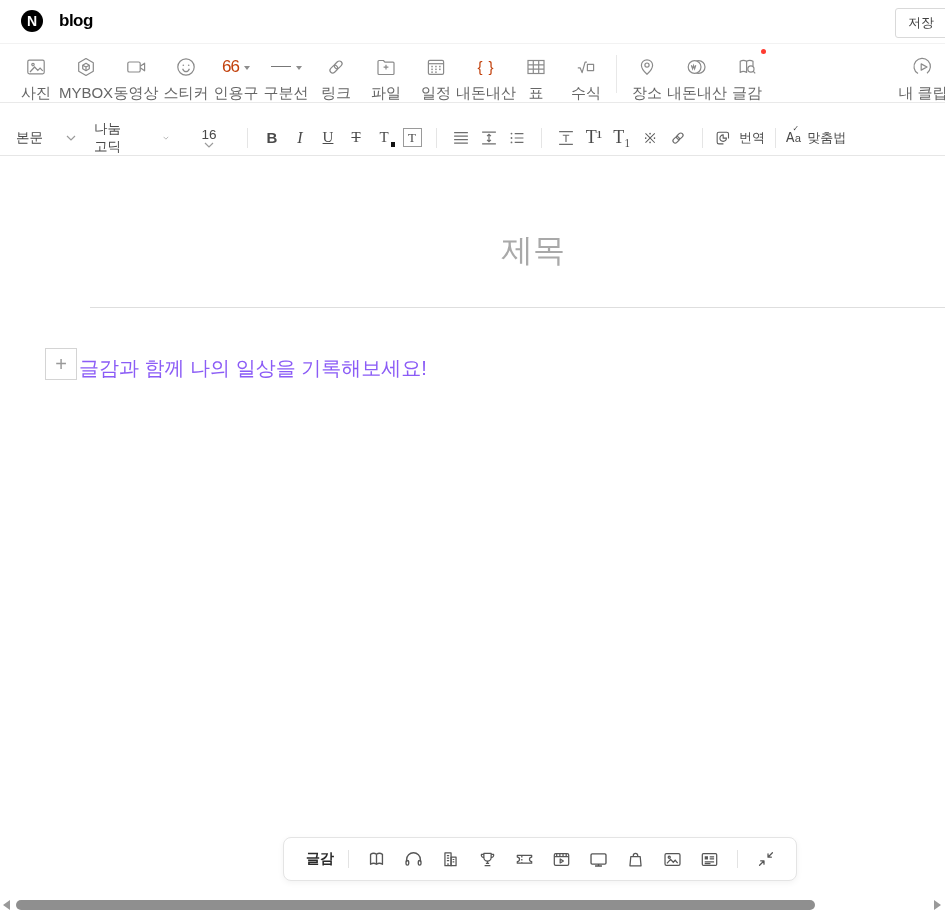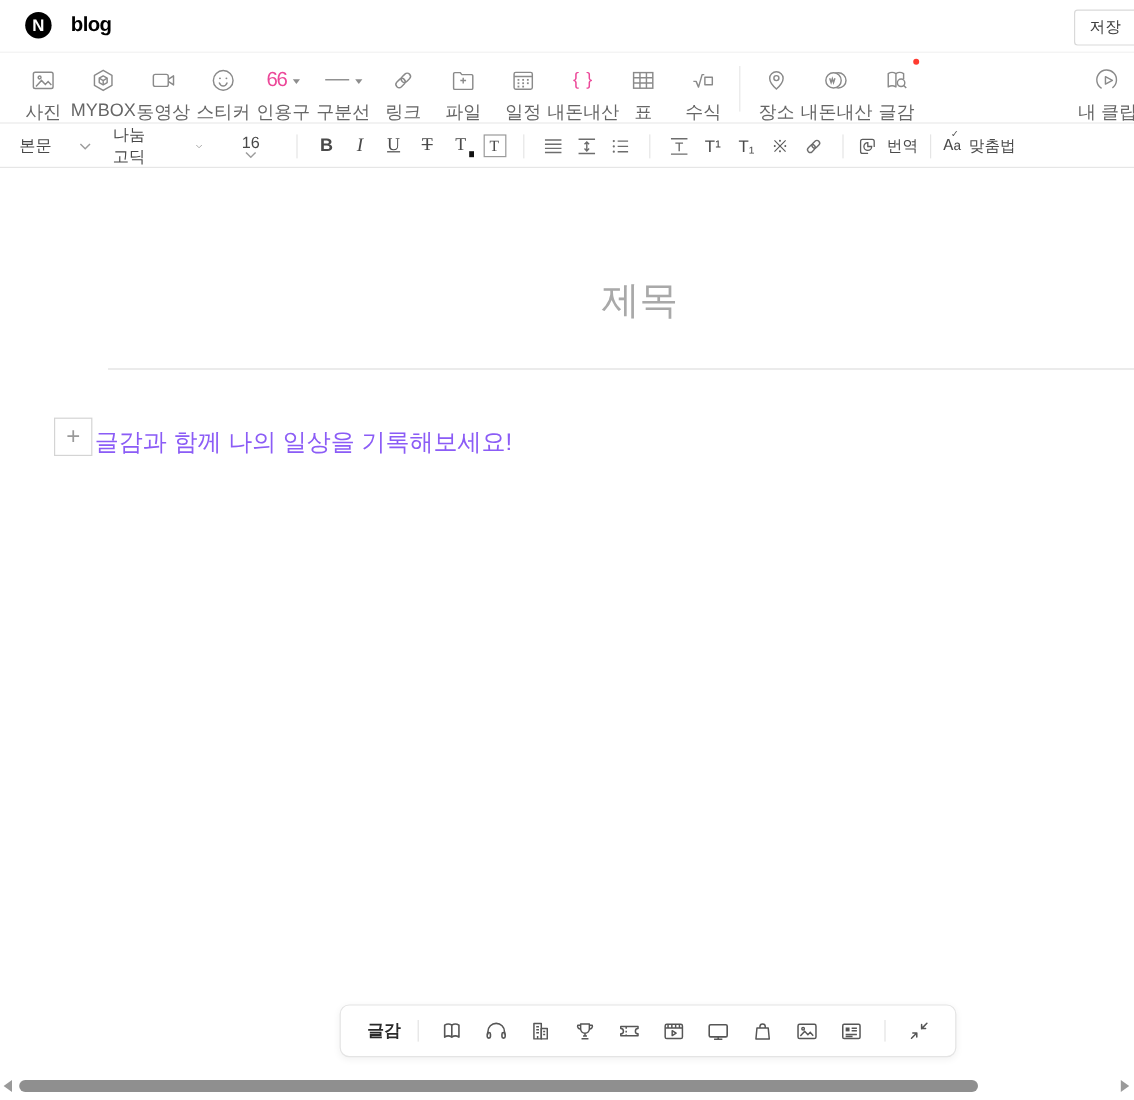--- a/index.html
+++ b/index.html
@@ -23,48 +23,48 @@
     display:flex; align-items:center; padding-left:12px; font-size:13px; color:#404040; cursor:pointer; }
 
   
   .insert-bar { position:absolute; top:45px; left:0; width:945px; height:58px;
     background:#fff; border-bottom:1px solid #e9e9e9;
     display:flex; align-items:flex-start; padding:8px 0 0 11px; }
   .ins-item { width:50px; display:flex; flex-direction:column; align-items:center; cursor:pointer; }
   .ins-item .ico { height:27px; display:flex; align-items:center; justify-content:center; position:relative; }
   .ins-item .lbl { margin-top:4px; font-size:15px; color:#666; white-space:nowrap; }
   .ins-vdiv { width:1px; height:38px; background:#e8e8e8; margin:2px 5px 0 5px; }
-  .quote-glyph { font-size:17px; color:#ec4899; letter-spacing:-1px; }
+  .quote-glyph { font-size:17px; color:#c2410c; letter-spacing:-1px; }
   .caret { width:0; height:0; border-left:3.5px solid transparent; border-right:3.5px solid transparent;
     border-top:4px solid #8d8d8d; margin-left:5px; margin-top:2px; }
   .hline-glyph { width:20px; height:0; border-top:1.6px solid #777; }
   .red-dot { position:absolute; top:-4px; right:-7px; width:5px; height:5px; border-radius:50%; background:#ff3b30; }
   .myclip { margin-left:auto; margin-right:-7px; width:58px; }
 
   
-  .format-bar { position:absolute; top:104px; left:0; width:945px; height:36px;
+  .format-bar { position:absolute; top:120px; left:0; width:945px; height:36px;
     background:#fff; border-bottom:1px solid #e6e6e6;
     display:flex; align-items:center; padding-left:16px; }
   .dd { display:flex; align-items:center; justify-content:space-between; cursor:pointer;
     font-size:13.5px; color:#484848; }
   .dd-para { width:60px; margin-right:18px; }
   .dd-font { width:75px; margin-right:18px;gap:38px; }
   .dd-size { width:44px; margin-right:6px;flex-direction:column; }
   .fmt-vdiv { width:1px; height:20px; background:#e5e5e5; margin:0 10px; }
   .fmt-btn { width:28px; height:26px; display:flex; align-items:center; justify-content:center;
     cursor:pointer; font-size:15px; color:#4a4a4a; position:relative; }
   .fb-bold { font-weight:bold; }
   .fb-italic { font-family:"Liberation Serif", serif; font-style:italic; font-size:16px; }
   .fb-under { text-decoration:underline; font-family:"Liberation Serif", serif; }
   .fb-strike { text-decoration:line-through; font-family:"Liberation Serif", serif; }
   .fb-fcolor { font-family:"Liberation Serif", serif; }
   .fb-fcolor .sq { position:absolute; right:3px; bottom:4px; width:4.5px; height:4.5px; background:#111; }
   .fb-bg span.boxT { border:1px solid #9a9a9a; width:19px; height:19px; display:flex;
     align-items:center; justify-content:center; font-family:"Liberation Serif", serif; font-size:13px; }
-  .fb-sup, .fb-sub { font-family:Liberation Sans, sans-serif; font-size:14px; }
+  .fb-sup, .fb-sub { font-family:Liberation Serif, serif; font-size:18px; }
   .fb-special { font-size:14px; color:#5a5a5a; }
   .fmt-label-btn { display:flex; align-items:center; cursor:pointer; font-size:13px; color:#4a4a4a;font-family:Liberation Mono, monospace; }
   .fmt-label-btn .txt { margin-left:6px; }
   .aa-wrap { position:relative; font-size:14px; color:#4a4a4a; }
   .aa-wrap .chk { position:absolute; top:-7px; left:7px; font-size:9px; color:#4a4a4a; }
 
   
   .title-ph { position:absolute; top:229px; left:90px; width:886px; text-align:center;
     font-size:32px; color:#a9a9a9; cursor:text; }
   .title-divider { position:absolute; top:307px; left:90px; width:886px; height:1px; background:#dedede; }

